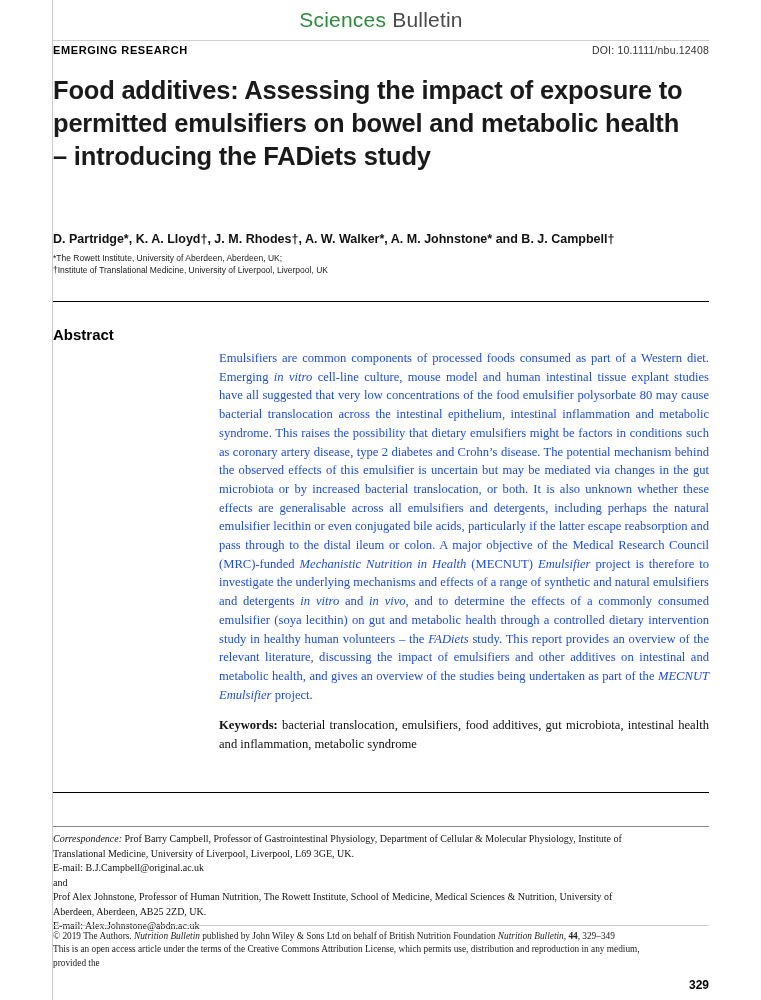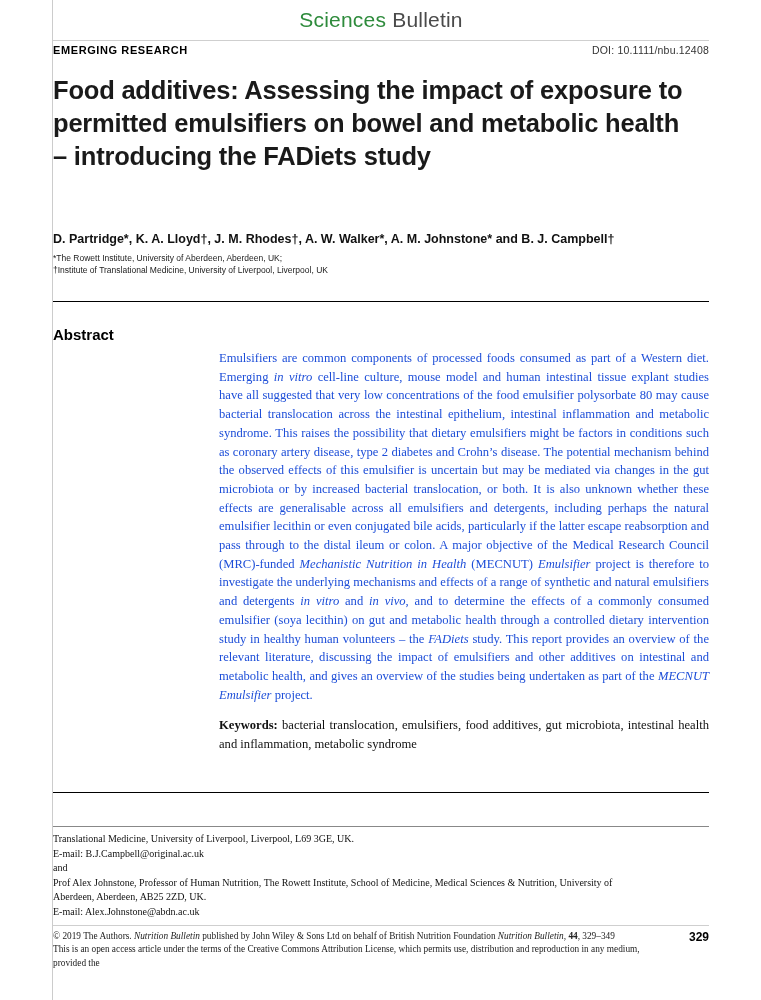--- a/index.html
+++ b/index.html
@@ -237,33 +237,37 @@
 
   <div class="keywords">
     <b>Keywords:</b>
     <span>bacterial translocation, emulsifiers, food additives, gut microbiota, intestinal health and inflammation, metabolic syndrome</span>
   </div>
 
   <div class="rule-mid"></div>
   <div class="rule-corr"></div>
 
   <div class="correspondence">
+    <div>
+      <span class="ital">Correspondence:</span>
+      <span>Prof Barry Campbell, Professor of Gastrointestinal Physiology, Department of Cellular &amp; Molecular Physiology, Institute of</span>
+    </div>
     <div>Translational Medicine, University of Liverpool, Liverpool, L69 3GE, UK.</div>
     <div>E-mail: B.J.Campbell@original.ac.uk</div>
     <div>and</div>
     <div>Prof Alex Johnstone, Professor of Human Nutrition, The Rowett Institute, School of Medicine, Medical Sciences &amp; Nutrition, University of</div>
     <div>Aberdeen, Aberdeen, AB25 2ZD, UK.</div>
     <div>E-mail: Alex.Johnstone@abdn.ac.uk</div>
   </div>
 
   <div class="rule-bottom"></div>
 
   <div class="footer-wrap">
     <div class="footer-row">
       <div class="footer-text">
         <div>© 2019 The Authors. <i>Nutrition Bulletin</i> published by John Wiley &amp; Sons Ltd on behalf of British Nutrition Foundation <i>Nutrition Bulletin</i>, <b>44</b>, 329–349</div>
         <div>This is an open access article under the terms of the Creative Commons Attribution License, which permits use, distribution and reproduction in any medium, provided the</div>
       </div>
-      <div style="font-family:'Liberation Sans',sans-serif;font-weight:bold;font-size:12px;">329</div>
+      <div style="font-family:'Liberation Sans',sans-serif;font-weight:bold;font-size:12px;margin-top:48px;">329</div>
     </div>
   </div>
 
 </div>
 
 </body></html>

